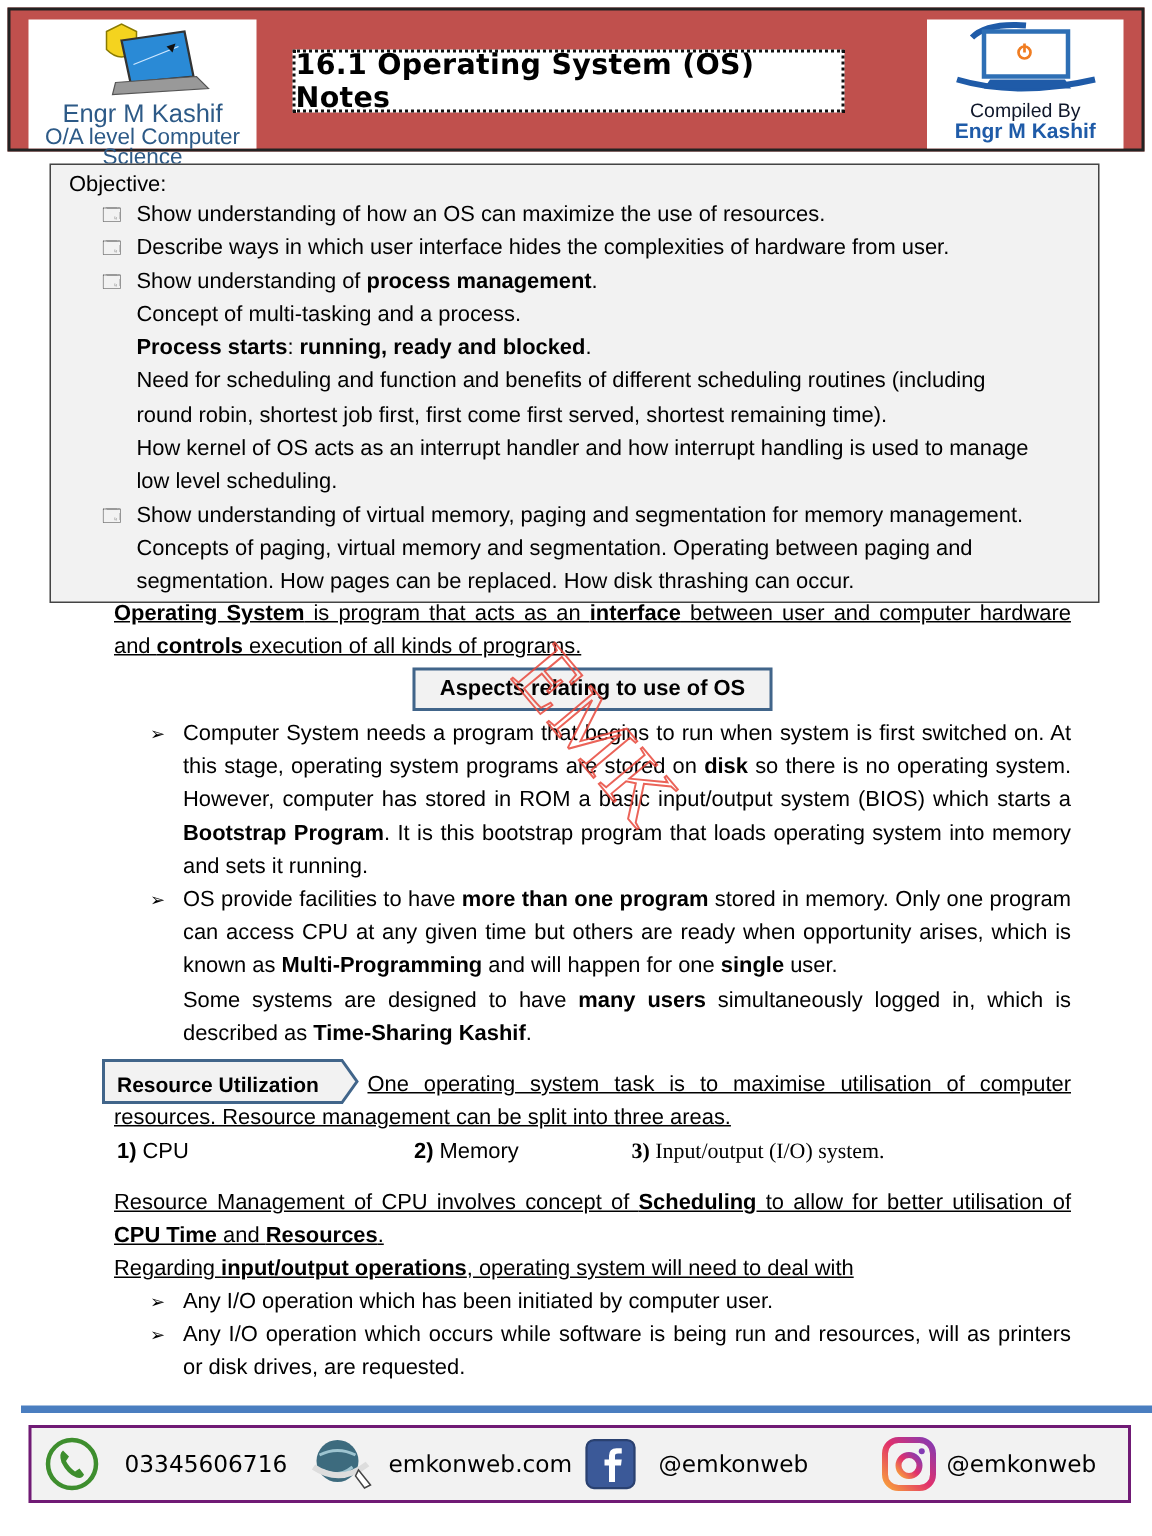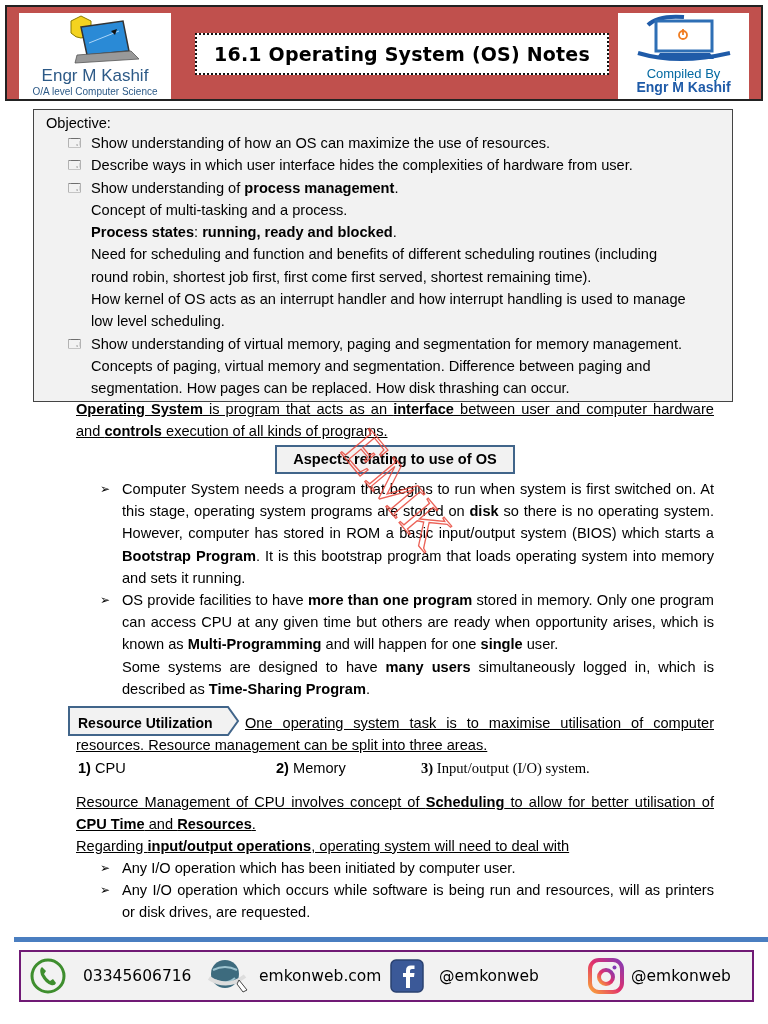--- a/index.html
+++ b/index.html
@@ -6,27 +6,27 @@
   html, body { width: 768px; height: 1024px; background: #ffffff; overflow: hidden; }
   body { position: relative; font-family: "Liberation Sans", sans-serif; color: #000; }
 
   
   .header { position: absolute; left: 5px; top: 5px; width: 758px; height: 96px;
     background: #c0504d; border: 2px solid #222; }
   .logo-left { position: absolute; left: 12px; top: 6px; width: 152px; height: 86px; background: #fff;
     text-align: center; }
   .logo-left .graphic { position: relative; height: 52px; }
   .logo-left .name { font-size: 17px; color: #2d5a87; margin-top: 2px; line-height: 18px; }
-  .logo-left .sub { font-size: 10px; color: #2d5a87; line-height: 13px; }
-  .title-box { position: absolute; left: 188px; top: 26px; width: 414px; height: 42px;
+  .logo-left .sub { font-size: 15px; color: #2d5a87; line-height: 13px; }
+  .title-box { position: absolute; left: 188px; top: 26px; width: 368px; height: 42px;
     background: #fff; border: 2px dotted #111; display: flex; align-items: center; justify-content: center; }
   .title-box span { font-family: "DejaVu Sans", sans-serif; font-weight: bold; font-size: 19px; letter-spacing: 0.2px; }
   .logo-right { position: absolute; left: 611px; top: 6px; width: 131px; height: 86px; background: #fff; text-align: center; }
   .logo-right .graphic { position: relative; height: 52px; }
-  .logo-right .c1 { font-size: 13px; color: #0369a1; line-height: 13px; margin-top: 2px; }
+  .logo-right .c1 { font-size: 13px; color: #0f172a; line-height: 13px; margin-top: 2px; }
   .logo-right .c2 { font-size: 14px; color: #1f5ba8; font-weight: bold; line-height: 14px; }
 
   
   .objective { position: absolute; left: 33px; top: 109px; width: 700px; height: 293px;
     background: #f2f2f2; border: 1px solid #444; font-size: 14.6px; line-height: 22.3px; padding: 4px 0 0 12px; }
   .objective .heading { font-weight: normal; line-height: 18px; }
   .obj-line { position: relative; padding-left: 45px; white-space: nowrap; }
   .obj-line .bullet { position: absolute; left: 22px; top: 0; font-size: 12px; color: #444; }
   b { font-weight: bold; }
 
@@ -94,27 +94,27 @@
     <div class="c2">Engr M Kashif</div>
   </div>
 </div>
 
 <div class="objective">
   <div class="heading">Objective:</div>
   <div class="obj-line"><span class="bullet">🗔</span><span>Show understanding of how an OS can maximize the use of resources.</span></div>
   <div class="obj-line"><span class="bullet">🗔</span><span>Describe ways in which user interface hides the complexities of hardware from user.</span></div>
   <div class="obj-line"><span class="bullet">🗔</span><span>Show understanding of </span><b>process management</b><span>.</span></div>
   <div class="obj-line"><span>Concept of multi-tasking and a process.</span></div>
-  <div class="obj-line"><b>Process states</b><span>: </span><b>running, ready and blocked</b><span>.</span></div>
+  <div class="obj-line"><b>Process starts</b><span>: </span><b>running, ready and blocked</b><span>.</span></div>
   <div class="obj-line"><span>Need for scheduling and function and benefits of different scheduling routines (including</span></div>
   <div class="obj-line"><span>round robin, shortest job first, first come first served, shortest remaining time).</span></div>
   <div class="obj-line"><span>How kernel of OS acts as an interrupt handler and how interrupt handling is used to manage</span></div>
   <div class="obj-line"><span>low level scheduling.</span></div>
   <div class="obj-line"><span class="bullet">🗔</span><span>Show understanding of virtual memory, paging and segmentation for memory management.</span></div>
-  <div class="obj-line"><span>Concepts of paging, virtual memory and segmentation. Difference between paging and</span></div>
+  <div class="obj-line"><span>Concepts of paging, virtual memory and segmentation. Operating between paging and</span></div>
   <div class="obj-line"><span>segmentation. How pages can be replaced.  How disk thrashing can occur.</span></div>
 </div>
 
 <div class="body">
 
   <div class="para intro">
     <b>Operating System</b><span> is program that acts as an </span><b>interface</b><span> between user and computer hardware and </span><b>controls</b><span> execution of all kinds of programs.</span>
   </div>
 
   <div class="aspects-box">Aspects relating to use of OS</div>
@@ -122,21 +122,21 @@
   <div class="arrow-list" style="top:478px;">
     <div class="arrow-item">
       <span class="arr">➢</span>
       <span>Computer System needs a program that begins to run when system is first switched on. At this stage, operating system programs are stored on </span><b>disk</b><span> so there is no operating system. However, computer has stored in ROM a basic input/output system (BIOS) which starts a </span><b>Bootstrap Program</b><span>. It is this bootstrap program that loads operating system into memory and sets it running.</span>
     </div>
     <div class="arrow-item">
       <span class="arr">➢</span>
       <span>OS provide facilities to have </span><b>more than one program</b><span> stored in memory. Only one program can access CPU at any given time but others are ready when opportunity arises, which is known as </span><b>Multi-Programming</b><span> and will happen for one </span><b>single</b><span> user.</span>
     </div>
     <div class="arrow-item">
-      <span> Some systems are designed to have </span><b>many users</b><span> simultaneously logged in, which is described as </span><b>Time-Sharing Program</b><span>.</span>
+      <span> Some systems are designed to have </span><b>many users</b><span> simultaneously logged in, which is described as </span><b>Time-Sharing Kashif</b><span>.</span>
     </div>
   </div>
 
   <div class="watermark">EMK</div>
 
   <div class="res-tag">
     <svg width="172" height="30" viewBox="0 0 172 30">
       <polygon points="1,1 160,1 170,15 160,29 1,29" fill="#f2f2f2" stroke="#41658a" stroke-width="2"></polygon>
     </svg>
     <span>Resource Utilization</span>

